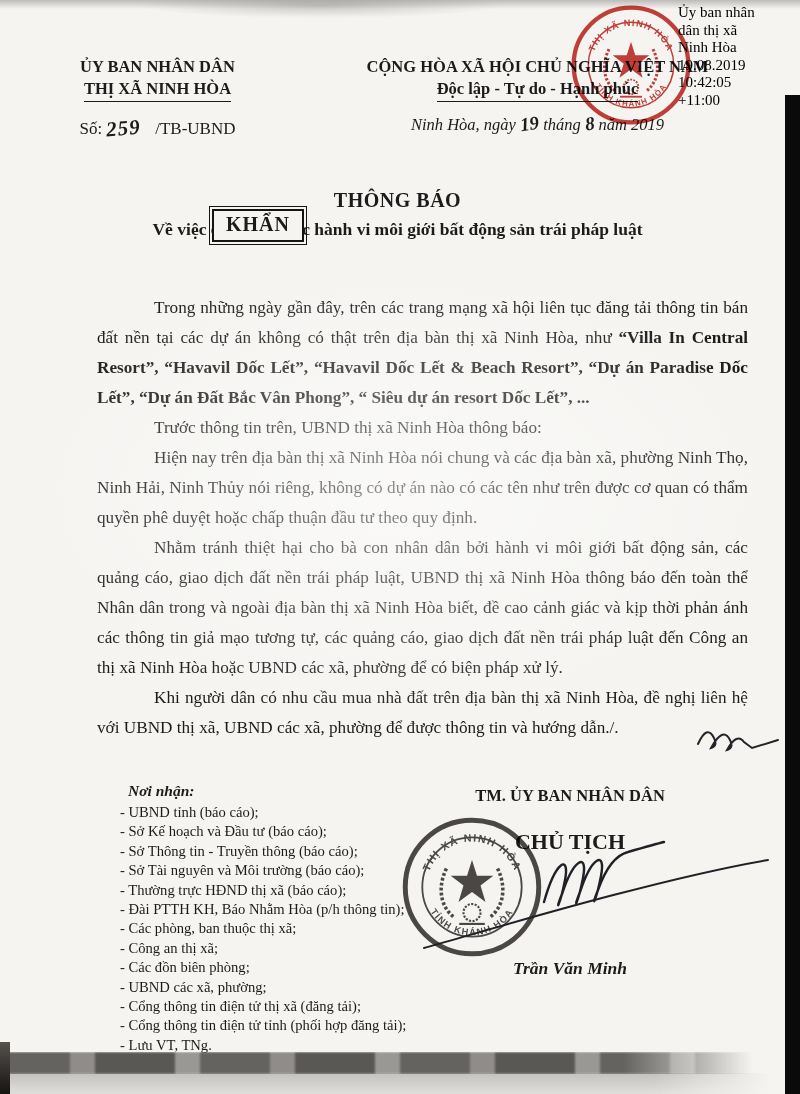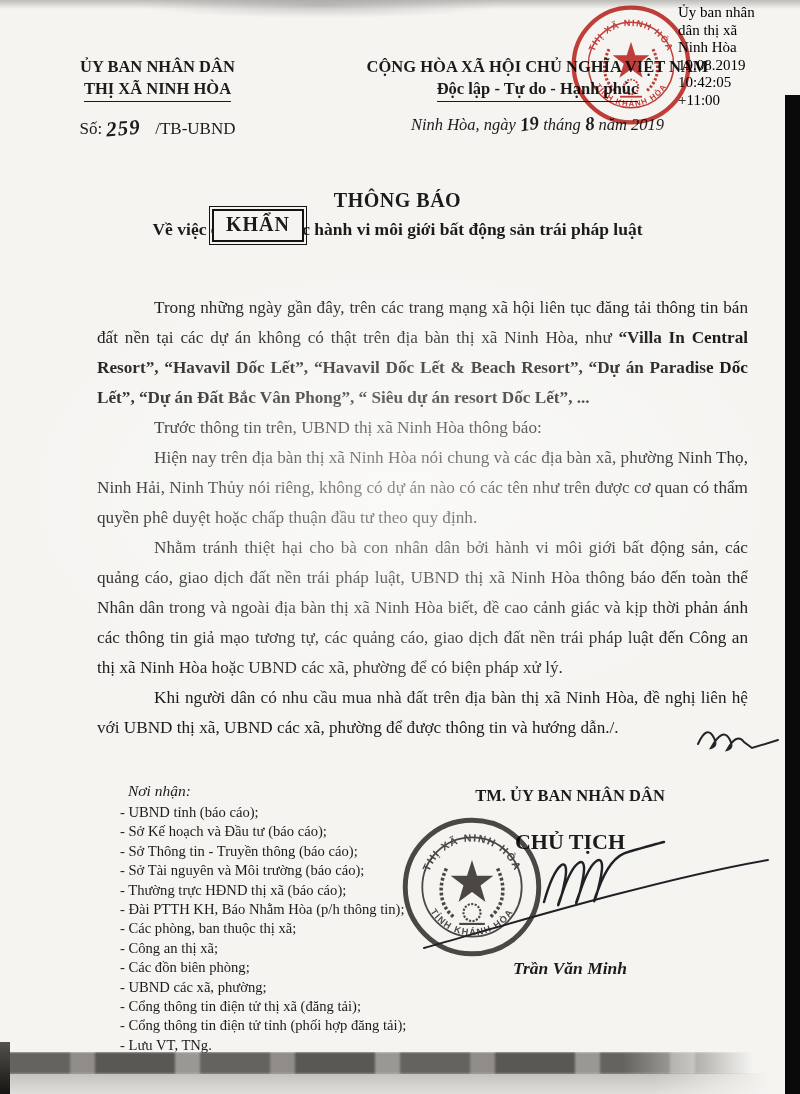--- a/index.html
+++ b/index.html
@@ -68,21 +68,21 @@
 
   
   .body{margin:53px 52px 0 97px; font-size:17.2px; line-height:30px; text-align:justify;}
   .body p{margin:0; text-indent:57px;}
   .b{font-weight:bold;}
 
   .squiggle{position:absolute; left:694px; top:712px; z-index:7;}
 
   
   .recipients{position:absolute; left:120px; top:782px; width:330px; font-size:14.6px; z-index:3;}
-  .recip-head{font-weight:normal; font-style:italic; font-size:15.5px; margin-left:8px; margin-bottom:3px;}
+  .recip-head{font-weight:bold; font-style:italic; font-size:15.5px; margin-left:8px; margin-bottom:3px;}
   .recip{line-height:19.4px;}
   .signblock{position:absolute; left:425px; top:786px; width:290px; text-align:center; z-index:3;}
   .sign-l1{font-weight:bold; font-size:16.5px;}
   .sign-l2{font-weight:bold; font-size:22px; margin-top:23px;}
   .sign-name{position:absolute; left:430px; top:958px; width:280px; text-align:center; font-weight:bold; font-size:17.5px; z-index:7;font-style:italic;}
   .sig-svg{position:absolute; left:412px; top:822px; z-index:8;}
 </style>
 </head>
 <body>
 

